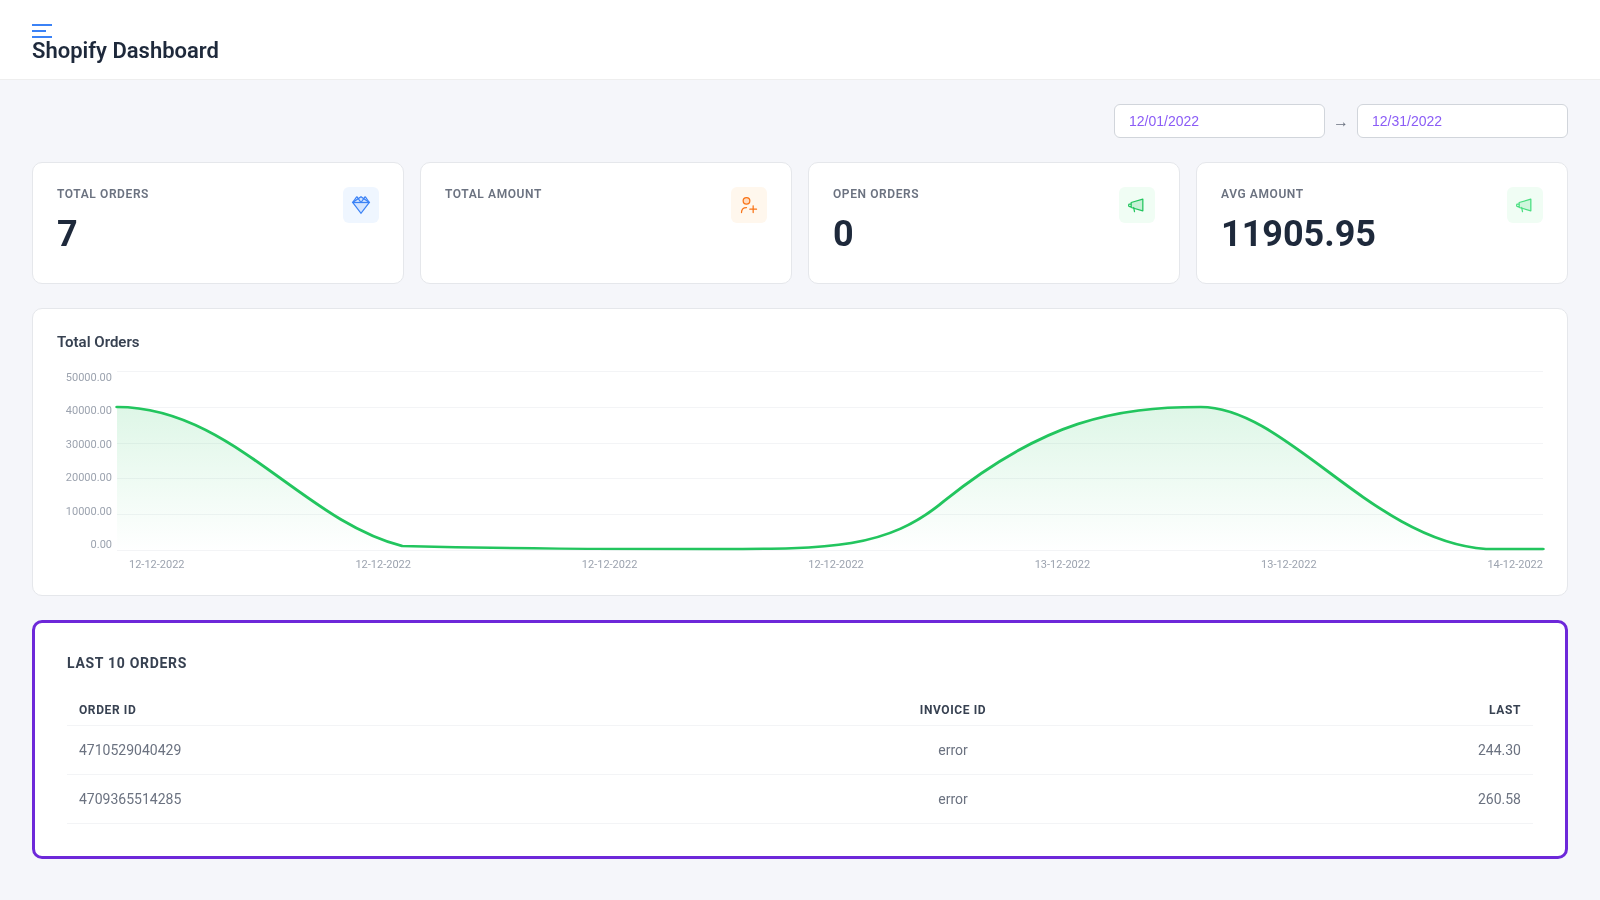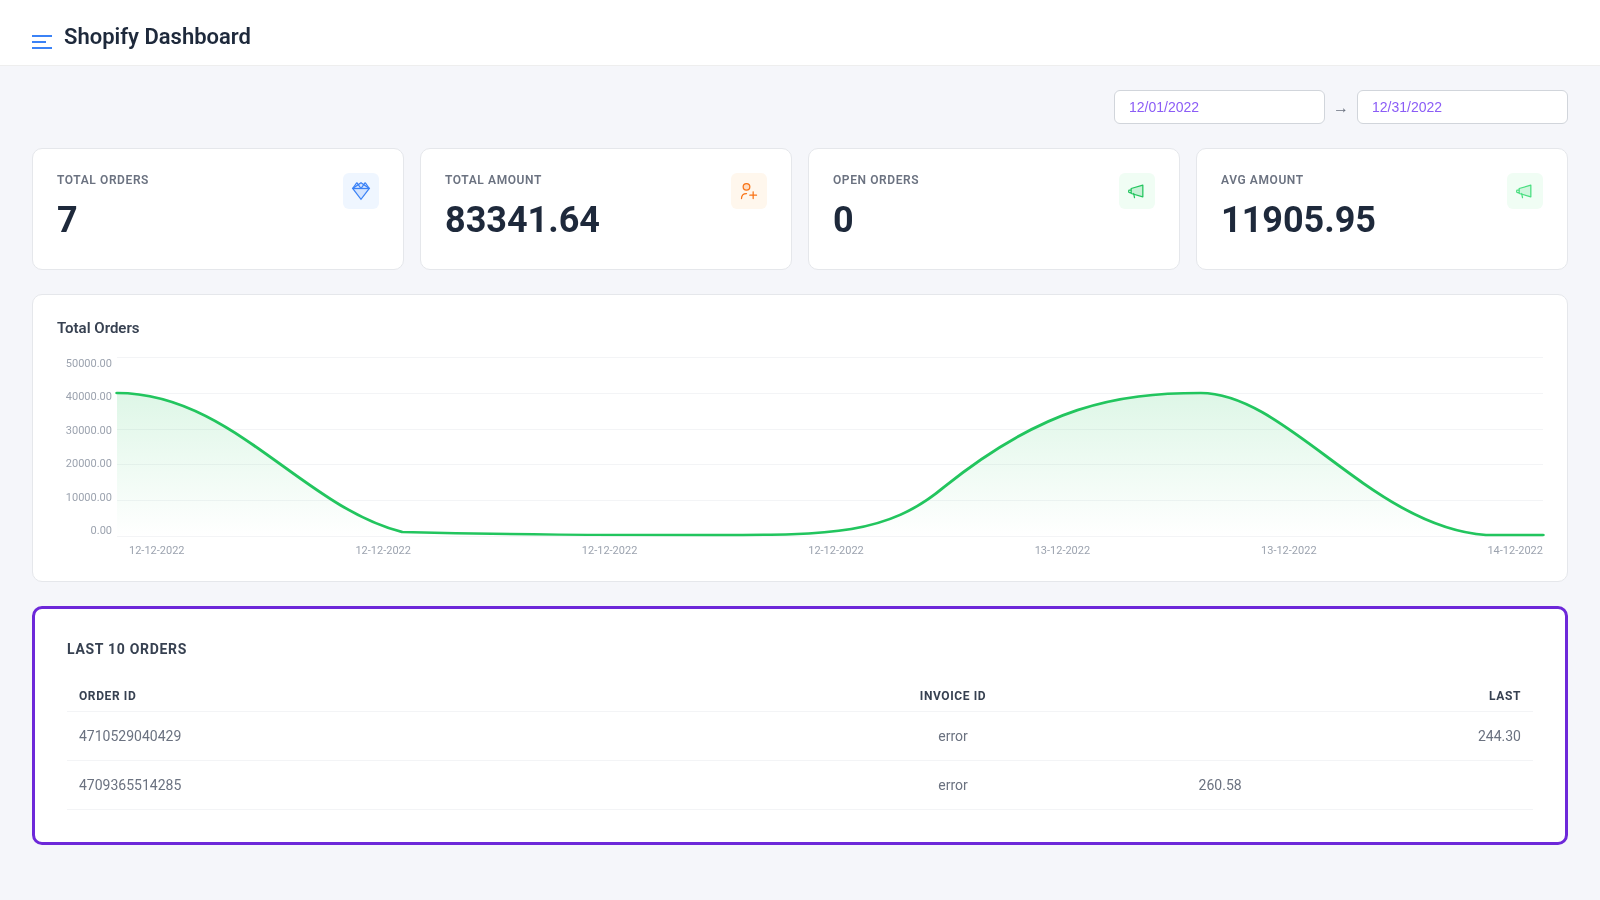--- a/index.html
+++ b/index.html
@@ -4,24 +4,25 @@
   <style>
     * { box-sizing: border-box; margin: 0; padding: 0; }
     body {
       font-family: -apple-system, BlinkMacSystemFont, 'Segoe UI', Roboto, sans-serif;
       background: #f5f6fa;
       color: #333;
       min-height: 900px;
     }
     .header {
       display: flex;
-      align-items: flex-end;
+      align-items: flex-start;
       padding: 24px 32px 16px;
       background: #fff;
       border-bottom: 1px solid #eee;
+      flex-direction: column;
     }
     .header-icon {
       color: #3b82f6;
       font-size: 22px;
       margin-right: 12px;
       display: flex;
       flex-direction: column;
       gap: 4px;
       cursor: pointer;
     }
@@ -245,21 +246,20 @@
           <line x1="7" y1="2" x2="2" y2="9" stroke="#3b82f6" stroke-width="1.5"></line>
           <line x1="17" y1="2" x2="22" y2="9" stroke="#3b82f6" stroke-width="1.5"></line>
           <line x1="7" y1="2" x2="12" y2="9" stroke="#3b82f6" stroke-width="1.5"></line>
           <line x1="17" y1="2" x2="12" y2="9" stroke="#3b82f6" stroke-width="1.5"></line>
         </svg>
       </div>
     </div>
 
     <div class="stat-card">
       <div class="stat-label">TOTAL AMOUNT</div>
-      <div class="stat-value">83341.64</div>
       <div class="stat-icon orange">
         <svg width="20" height="20" viewBox="0 0 24 24" fill="none">
           <circle cx="9" cy="7" r="4" stroke="#f97316" stroke-width="1.5" fill="#f97316" fill-opacity="0.2"></circle>
           <path d="M3 21c0-4 2.686-6 6-6" stroke="#f97316" stroke-width="1.5" stroke-linecap="round"></path>
           <line x1="17" y1="13" x2="17" y2="21" stroke="#f97316" stroke-width="1.5" stroke-linecap="round"></line>
           <line x1="13" y1="17" x2="21" y2="17" stroke="#f97316" stroke-width="1.5" stroke-linecap="round"></line>
         </svg>
       </div>
     </div>
 
@@ -351,19 +351,19 @@
       <tbody id="orders-tbody">
 
       <tr>
       <td>4710529040429</td>
       <td style="text-align:center">error</td>
       <td style="text-align:right">244.30</td>
     </tr>
           <tr>
       <td>4709365514285</td>
       <td style="text-align:center">error</td>
-      <td style="text-align:left">260.58</td>
+      <td style="text-align:right">260.58</td>
     </tr>
         </tbody>
     </table>
   </div>
 
 </div>
 
 </body></html>

